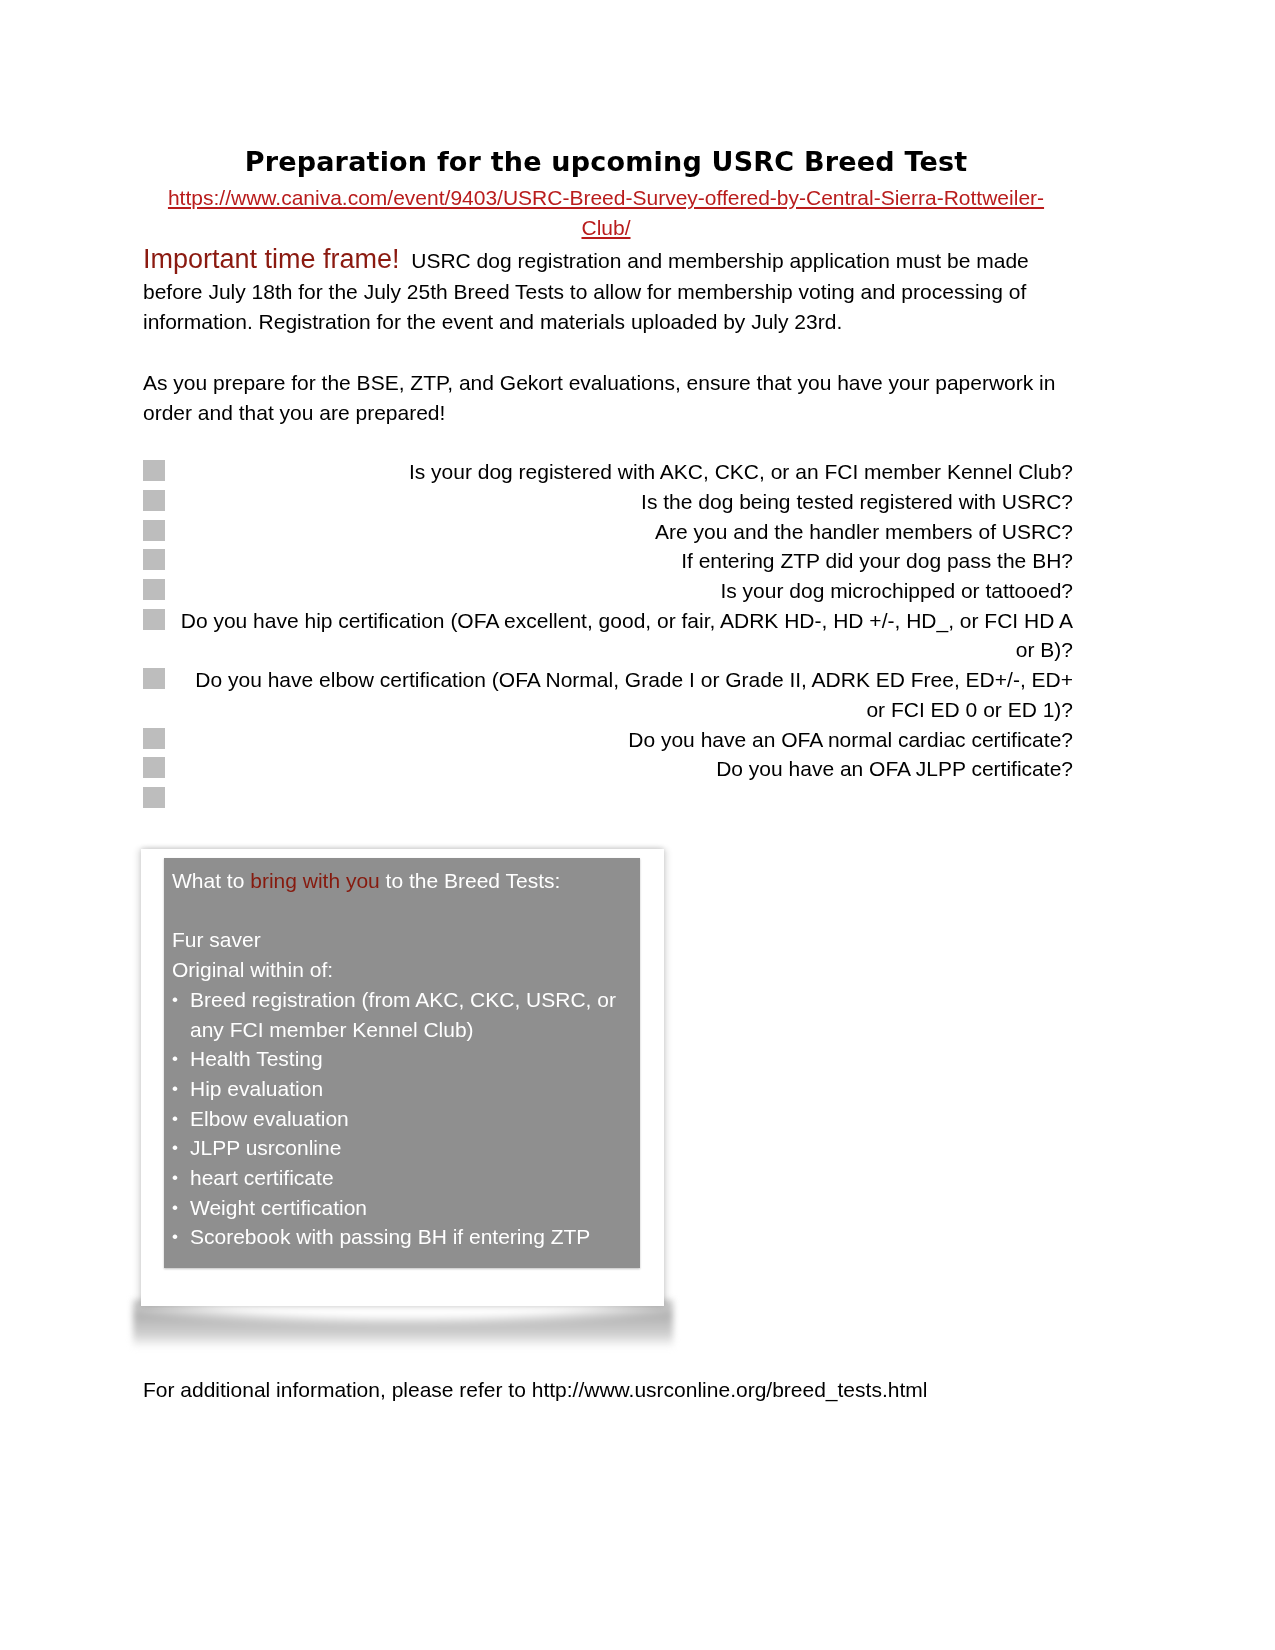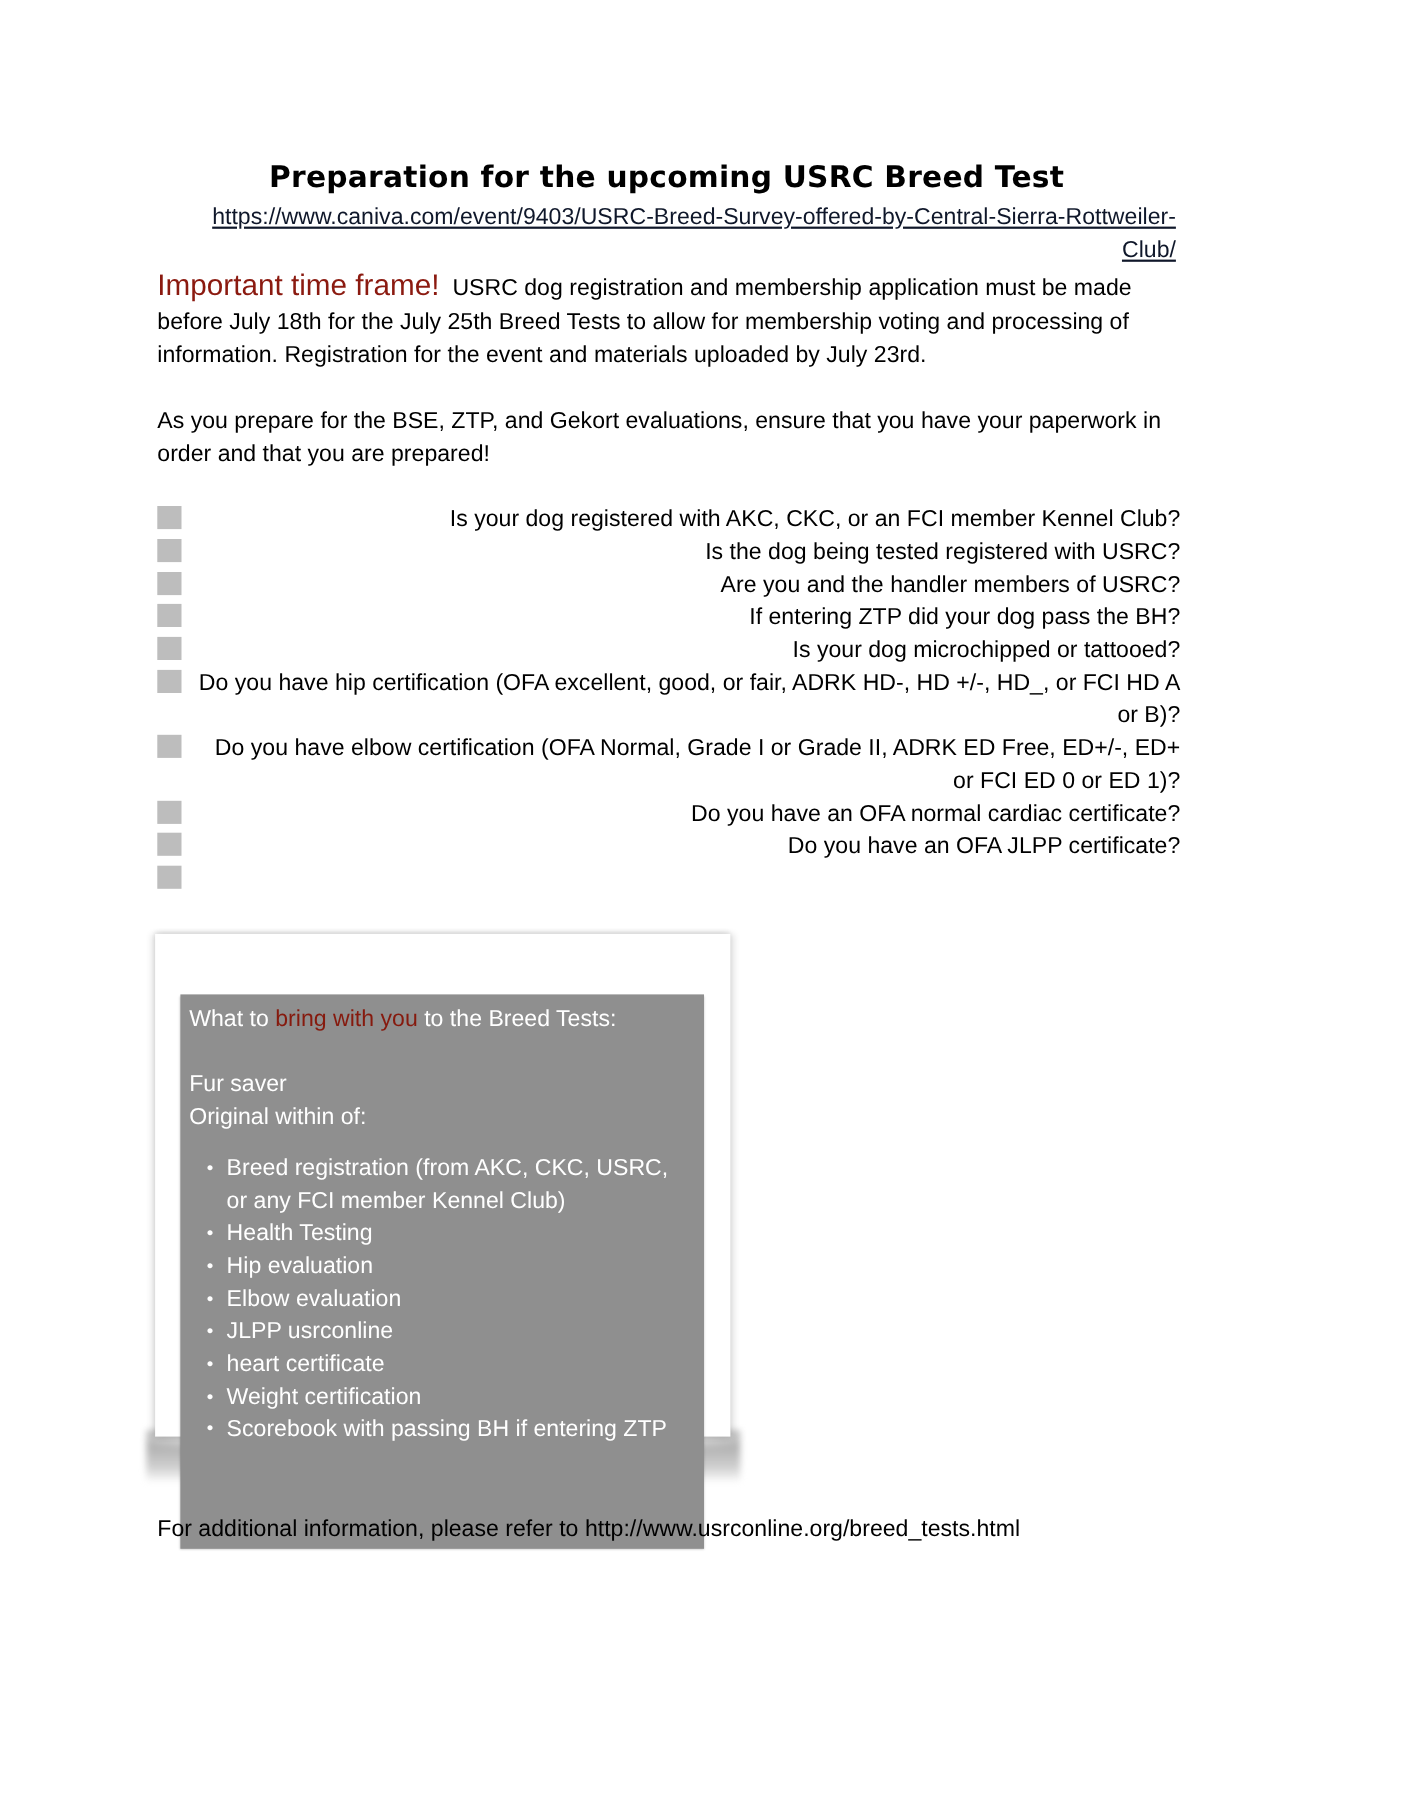--- a/index.html
+++ b/index.html
@@ -3,43 +3,43 @@
   <meta charset="utf-8">
   <style>
     html, body { margin: 0; padding: 0; background: #ffffff; }
     body { width: 1275px; height: 1650px; position: relative; overflow: hidden;
            font-family: "Liberation Sans", sans-serif; color: #000; }
     .page { position: absolute; left: 0; top: 0; width: 1275px; height: 1650px; }
 
     .title { position: absolute; left: 0; width: 1212px; top: 146px; text-align: center;
              font-family: "DejaVu Sans", sans-serif; font-weight: bold; font-size: 27px;
              letter-spacing: 0.2px; }
-    .url-link { position: absolute; left: 143px; width: 926px; top: 183px; text-align: right;
-                font-size: 21px; line-height: 30px; color: #0f172a; text-decoration: underline; }
+    .url-link { position: absolute; left: 143px; width: 926px; top: 183px; text-align: center;
+                font-size: 21px; line-height: 30px; color: #b91c1c; text-decoration: underline; }
 
     .intro { position: absolute; left: 143px; width: 940px; top: 244px; font-size: 21px; line-height: 30.5px; }
     .intro .important { color: #8b1a10; font-size: 27px; }
 
     .prep { position: absolute; left: 143px; width: 940px; top: 368px; font-size: 21px; line-height: 30px; }
 
     .checklist { position: absolute; left: 143px; width: 930px; top: 457px; margin: 0; padding: 0; list-style: none; }
     .checklist li { position: relative; padding-left: 36px; font-size: 21px; line-height: 29.5px; margin-bottom: 0.3px; text-align: right; }
     .checklist .box { position: absolute; left: 0; top: 3px; width: 22px; height: 21px; background: #bdbdbd; }
 
     .card { position: absolute; left: 141px; top: 849px; width: 523px; height: 457px; background: #fff;
             box-shadow: -3px 0 6px rgba(0,0,0,0.12), 3px 0 6px rgba(0,0,0,0.12), 0 -2px 4px rgba(0,0,0,0.06); }
     .card-shadow { position: absolute; left: 133px; top: 1300px; width: 540px; height: 48px;
                    background: radial-gradient(ellipse 60% 55% at 50% 0%, rgba(255,255,255,1) 60%, rgba(255,255,255,0) 100%),
                                linear-gradient(#9a9a9a, #cfcfcf 70%, rgba(255,255,255,0));
                    filter: blur(3px); }
-    .grey { position: absolute; left: 164px; top: 904px; width: 476px; height: 504px; background: #8f8f8f;
+    .grey { position: absolute; left: 164px; top: 858px; width: 476px; height: 410px; background: #8f8f8f;
             color: #ffffff; box-shadow: 0 1px 2px rgba(0,0,0,0.25); }
     .grey .inner { padding: 8px 8px 0 8px; font-size: 21px; line-height: 29.7px; }
     .grey .red { color: #861a0e; }
-    .grey ul { margin: 16px; padding: 0; list-style: none; }
+    .grey ul { margin: 0; padding: 0; list-style: none; }
     .grey ul li { position: relative; padding-left: 18px; }
     .grey ul li::before { content: "•"; position: absolute; left: 0; top: 0; font-size: 17px; }
 
     .footer { position: absolute; left: 143px; top: 1375px; font-size: 21px; line-height: 30px; }
   </style>
 </head>
 <body>
 
 <div class="page">
   <div class="title">Preparation for the upcoming USRC Breed Test</div>

